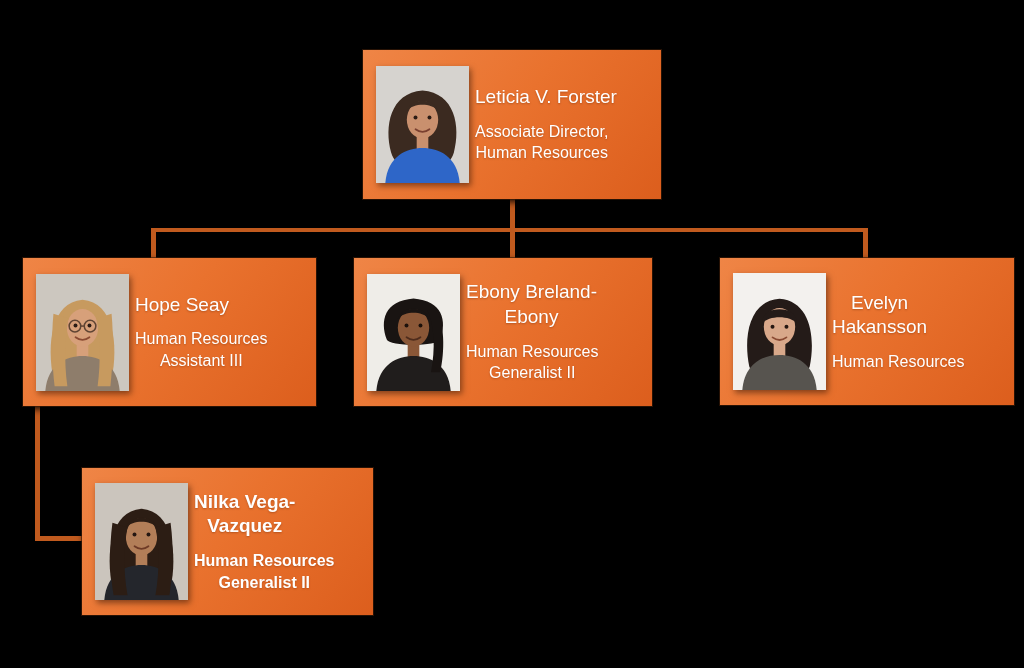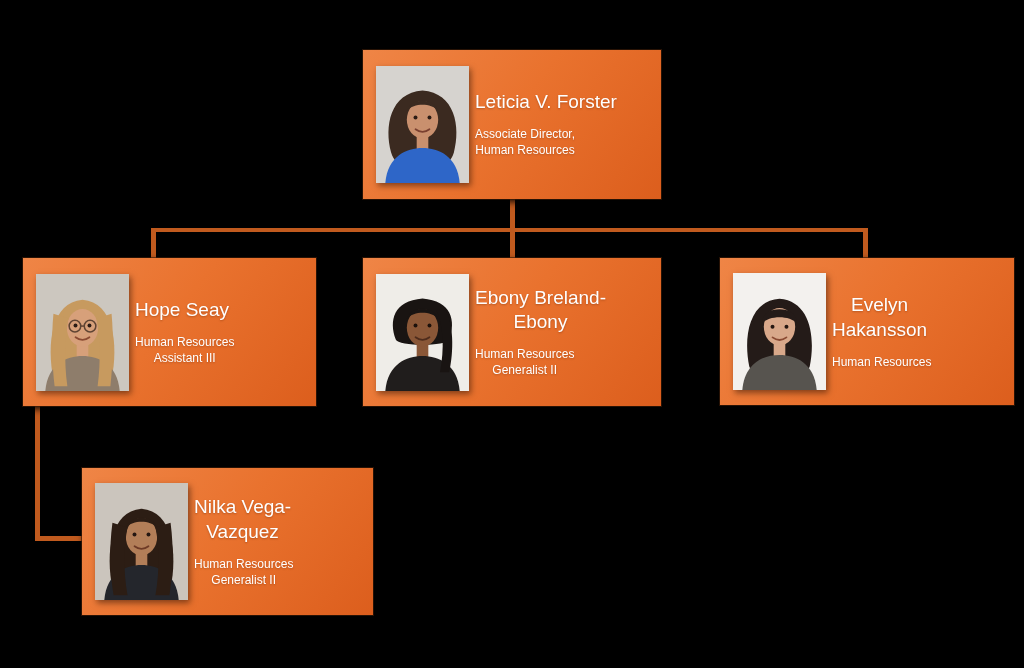--- a/index.html
+++ b/index.html
@@ -23,23 +23,23 @@
   .card {
     position: absolute;
     display: flex;
     align-items: center;
     box-sizing: border-box;
     background: linear-gradient(128deg, #EF8546 0%, #E9722E 48%, #DC5E1D 100%);
     box-shadow: 0 0 0 1px rgba(62,28,6,0.65), 2px 3px 7px rgba(0,0,0,0.9);
   }
   #card-leticia { left: 363px; top: 50px;  width: 298px; height: 149px; }
   #card-hope    { left: 23px;   top: 258px; width: 293px; height: 148px; }
-  #card-ebony   { left: 363px; top: 258px; width: 298px; height: 148px; }
+  #card-ebony   { left: 354px; top: 258px; width: 298px; height: 148px; }
   #card-evelyn  { left: 720px; top: 258px; width: 294px; height: 147px; }
-  #card-nilka   { left: 82px;  top: 468px; width: 291px; height: 147px; }
+  #card-nilka   { left: 82px;  top: 468px; width: 291px; height: 147px; font-weight: bold; }
 
   .photo {
     flex: 0 0 auto;
     width: 93px;
     height: 117px;
     margin-left: 13px;
     box-shadow: 2px 3px 6px rgba(50,20,5,0.55);
   }
   .photo svg { width: 100%; height: 100%; display: block; }
 
@@ -49,21 +49,21 @@
     flex-direction: column;
     align-items: flex-start;
     justify-content: center;
     gap: 11px;
     padding: 0 6px;
     color: #FFFFFF;
     text-align: center;
     min-width: 0;
   }
   .name  { font-size: 19px;  line-height: 1.3;  text-shadow: 0 1px 2px rgba(80,30,0,0.35); }
-  .title { font-size: 12px;  line-height: 1.35; text-shadow: 0 1px 2px rgba(80,30,0,0.30); }
+  .title { font-size: 16px;  line-height: 1.35; text-shadow: 0 1px 2px rgba(80,30,0,0.30); }
   .name div, .title div { white-space: nowrap; }
 </style>
 </head>
 <body>
 
 <div class="canvas">
 
   <div class="connector" id="conn-director-stem"></div>
   <div class="connector" id="conn-row-horizontal"></div>
   <div class="connector" id="conn-hope-drop"></div>

